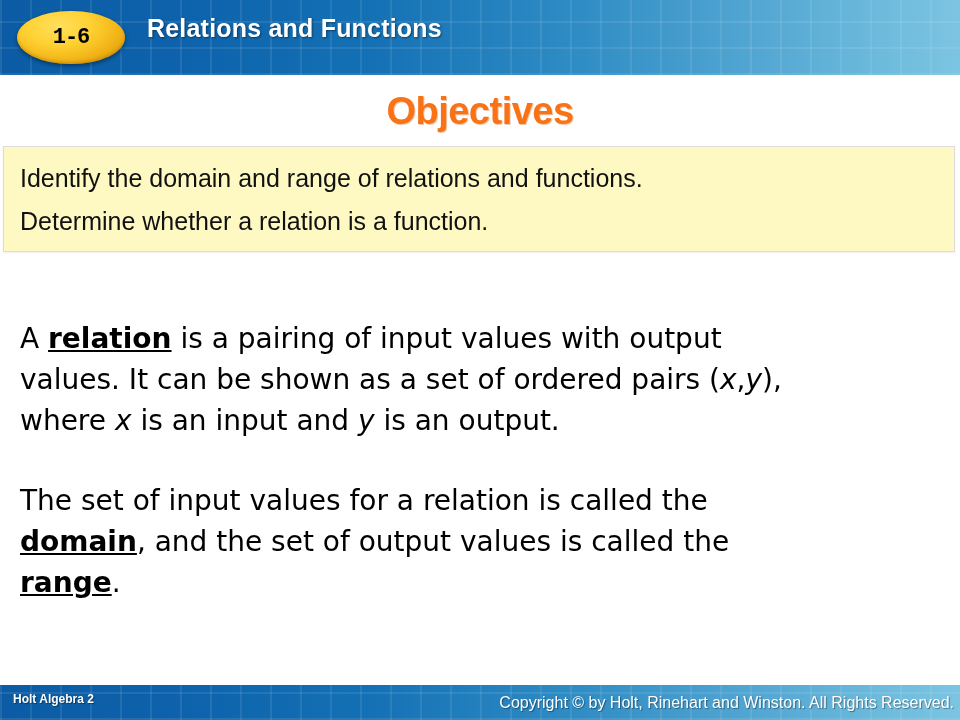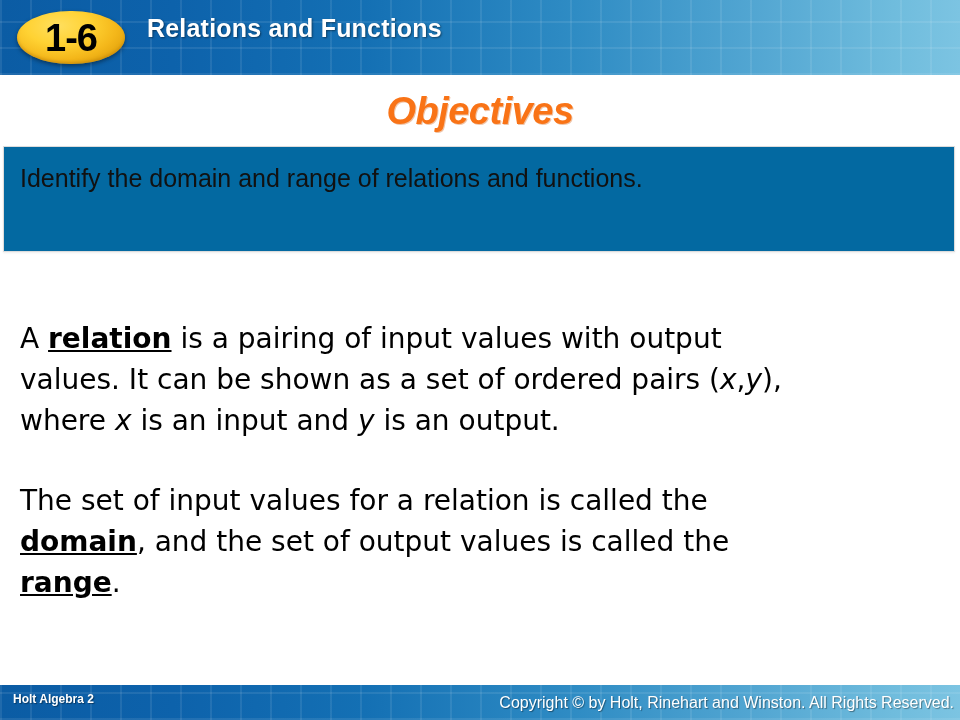--- a/index.html
+++ b/index.html
@@ -72,25 +72,25 @@
         #dc9c08 88%,
         #c98c05 100%);
     box-shadow: 0 2px 4px rgba(0,0,0,0.42),
                 inset 0 -2px 3px rgba(160,100,0,0.35);
     display: flex;
     align-items: center;
     justify-content: center;
   }
   #lesson-badge-label {
     color: #000000;
-    font-size: 38px;
+    font-size: 22px;
     font-weight: bold;
     letter-spacing: -1px;
     line-height: 1;
-    font-family: Liberation Sans, sans-serif;
+    font-family: Liberation Mono, monospace;
   }
   #header-title {
     position: absolute;
     left: 147px;
     top: 14px;
     color: #ffffff;
     font-size: 25px;
     font-weight: bold;
     letter-spacing: 0.2px;
     text-shadow: 1px 1px 2px rgba(0,0,0,0.45);
@@ -101,32 +101,31 @@
   
   #objectives-heading {
     position: absolute;
     left: 0;
     right: 0;
     top: 90px;
     text-align: center;
     color: #f97316;
     font-size: 38px;
     font-weight: bold;
-    font-style: italic;
     letter-spacing: -0.5px;
     text-shadow: 1px 1px 0 rgba(210,90,10,0.35);
     font-family: "Liberation Sans", sans-serif;
   }
   #objectives-box {
     position: absolute;
     left: 3px;
     top: 146px;
     width: 952px;
     height: 106px;
-    background: #0369a1;
+    background: #fef9c3;
     border: 1px solid #dcdcdc;
     box-sizing: border-box;
     box-shadow: 0 1px 2px rgba(0,0,0,0.07);
     padding: 10px 0 0 16px;
   }
   .objective-line {
     color: #111111;
     font-size: 25px;
     line-height: 43px;
     white-space: nowrap;
@@ -194,20 +193,21 @@
   <div id="lesson-badge">
     <span id="lesson-badge-label">1-6</span>
   </div>
   <div id="header-title">Relations and Functions</div>
 </div>
 
 <div id="objectives-heading">Objectives</div>
 
 <div id="objectives-box">
   <div class="objective-line">Identify the domain and range of relations and functions.</div>
+  <div class="objective-line">Determine whether a relation is a function.</div>
 </div>
 
 <div id="body-copy">
 
   <p class="para" id="para-1"><span>A </span><span class="term">relation</span><span> is a pairing of input values with output values. It can be shown as a set of ordered pairs (</span><span class="var">x</span><span>,</span><span class="var">y</span><span>), where </span><span class="var">x</span><span> is an input and </span><span class="var">y</span><span> is an output.</span></p>
 
   <p class="para" id="para-2"><span>The set of input values for a relation is called the </span><span class="term">domain</span><span>, and the set of output values is called the </span><span class="term">range</span><span>.</span></p>
 
 </div>
 

